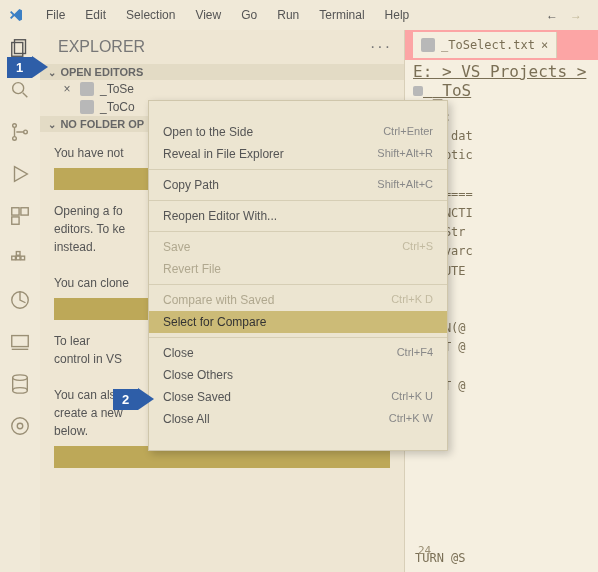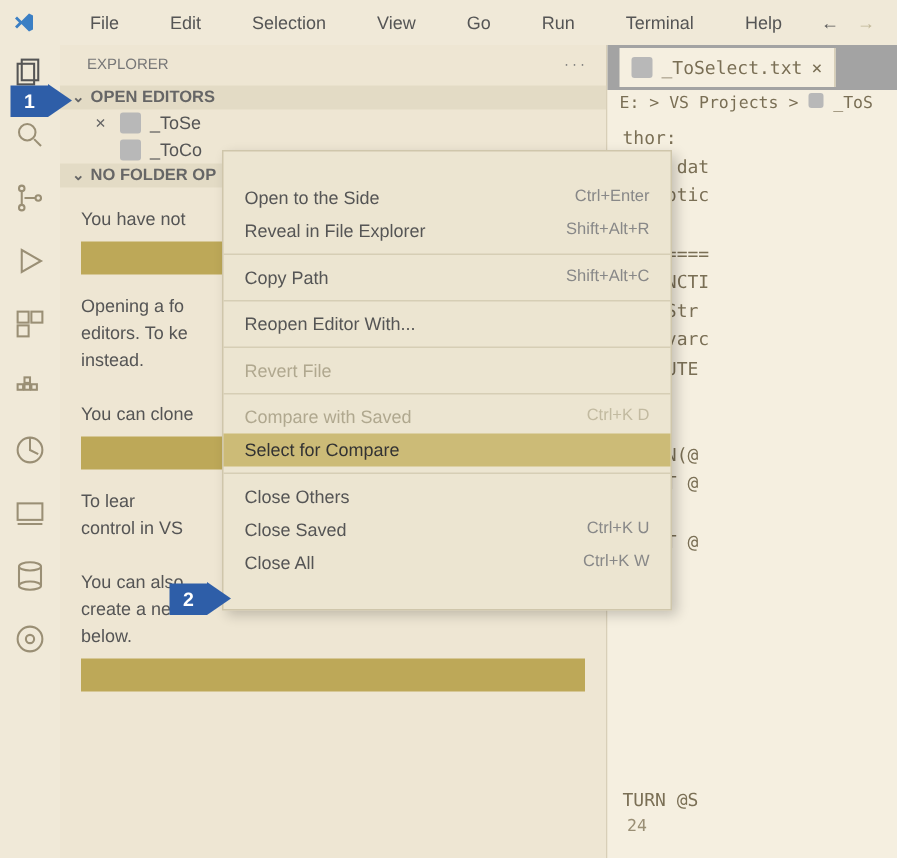--- a/index.html
+++ b/index.html
@@ -12,21 +12,21 @@
     overflow: hidden;
     position: relative;
     color: #555;
   }
   .titlebar {
     height: 30px;
     background: #f0e9d8;
     display: flex;
     align-items: center;
     padding-left: 8px;
-    gap: 18px;
+    gap: 4px;
   }
   .vscode-logo {
     width: 16px; height: 16px;
     margin-right: 10px;
   }
   .menu-item {
     padding: 4px 8px;
     cursor: pointer;
     color: #555;
   }
@@ -65,21 +65,21 @@
     top: 30px;
     width: 365px;
     height: calc(100% - 30px);
     background: #eee6d3;
     border-right: 1px solid #d8cfb8;
   }
   .sidebar-header {
     display: flex;
     align-items: center;
     padding: 8px 12px 8px 18px;
-    font-size: 10px;
+    font-size: 16px;
     color: #777;
   }
   .dots { margin-left: auto; letter-spacing: 2px; }
   .section-hdr {
     display: flex;
     align-items: center;
     padding: 2px 8px;
     font-size: 11px;
     font-weight: 700;
     background: #e3dbc5;
@@ -108,34 +108,34 @@
     top: 30px;
     right: 0;
     height: calc(100% - 30px);
     background: #f5efe0;
     font-family: Consolas, monospace;
     font-size: 12px;
     color: #7a6f55;
   }
   .tab-row {
     height: 30px;
-    background: #a3a3a3;
+    background: #fca5a5;
     display: flex;
     align-items: center;
     padding-left: 8px;
   }
   .tab {
     background: #f5efe0;
     padding: 6px 8px;
     display: flex;
     align-items: center;
     gap: 6px;
     border-right: 1px solid #d8cfb8;
   }
-  .crumbs { padding: 2px 8px; font-size: 11px; color: #7a6f55; }
+  .crumbs { padding: 2px 8px; font-size: 16px; color: #7a6f55; text-decoration: underline; }
   .code-body { padding: 6px 10px; white-space: pre; line-height: 1.6; }
   .context-menu {
     position: absolute;
     left: 148px;
     top: 100px;
     width: 300px;
     background: #ece5d1;
     box-shadow: 3px 3px 8px rgba(0,0,0,0.2);
     border: 1px solid #cfc6ab;
     z-index: 100;
@@ -367,34 +367,42 @@
       <span>Copy Path</span>
       <span class="cm-sc">Shift+Alt+C</span>
     </div>
     <div class="cm-sep"></div>
     <div class="cm-item">
       <span>Reopen Editor With...</span>
       <span class="cm-sc"></span>
     </div>
     <div class="cm-sep"></div>
     <div class="cm-item disabled">
+      <span>Save</span>
+      <span class="cm-sc">Ctrl+S</span>
+    </div>
+    <div class="cm-item disabled">
       <span>Revert File</span>
       <span class="cm-sc"></span>
     </div>
     <div class="cm-sep"></div>
     <div class="cm-item disabled">
       <span>Compare with Saved</span>
       <span class="cm-sc">Ctrl+K D</span>
     </div>
     <div class="cm-item highlight">
       <span>Select for Compare</span>
       <span class="cm-sc"></span>
     </div>
     <div class="cm-sep"></div>
     <div class="cm-item">
+      <span>Close</span>
+      <span class="cm-sc">Ctrl+F4</span>
+    </div>
+    <div class="cm-item">
       <span>Close Others</span>
       <span class="cm-sc"></span>
     </div>
     <div class="cm-item">
       <span>Close Saved</span>
       <span class="cm-sc">Ctrl+K U</span>
     </div>
     <div class="cm-item">
       <span>Close All</span>
       <span class="cm-sc">Ctrl+K W</span>

